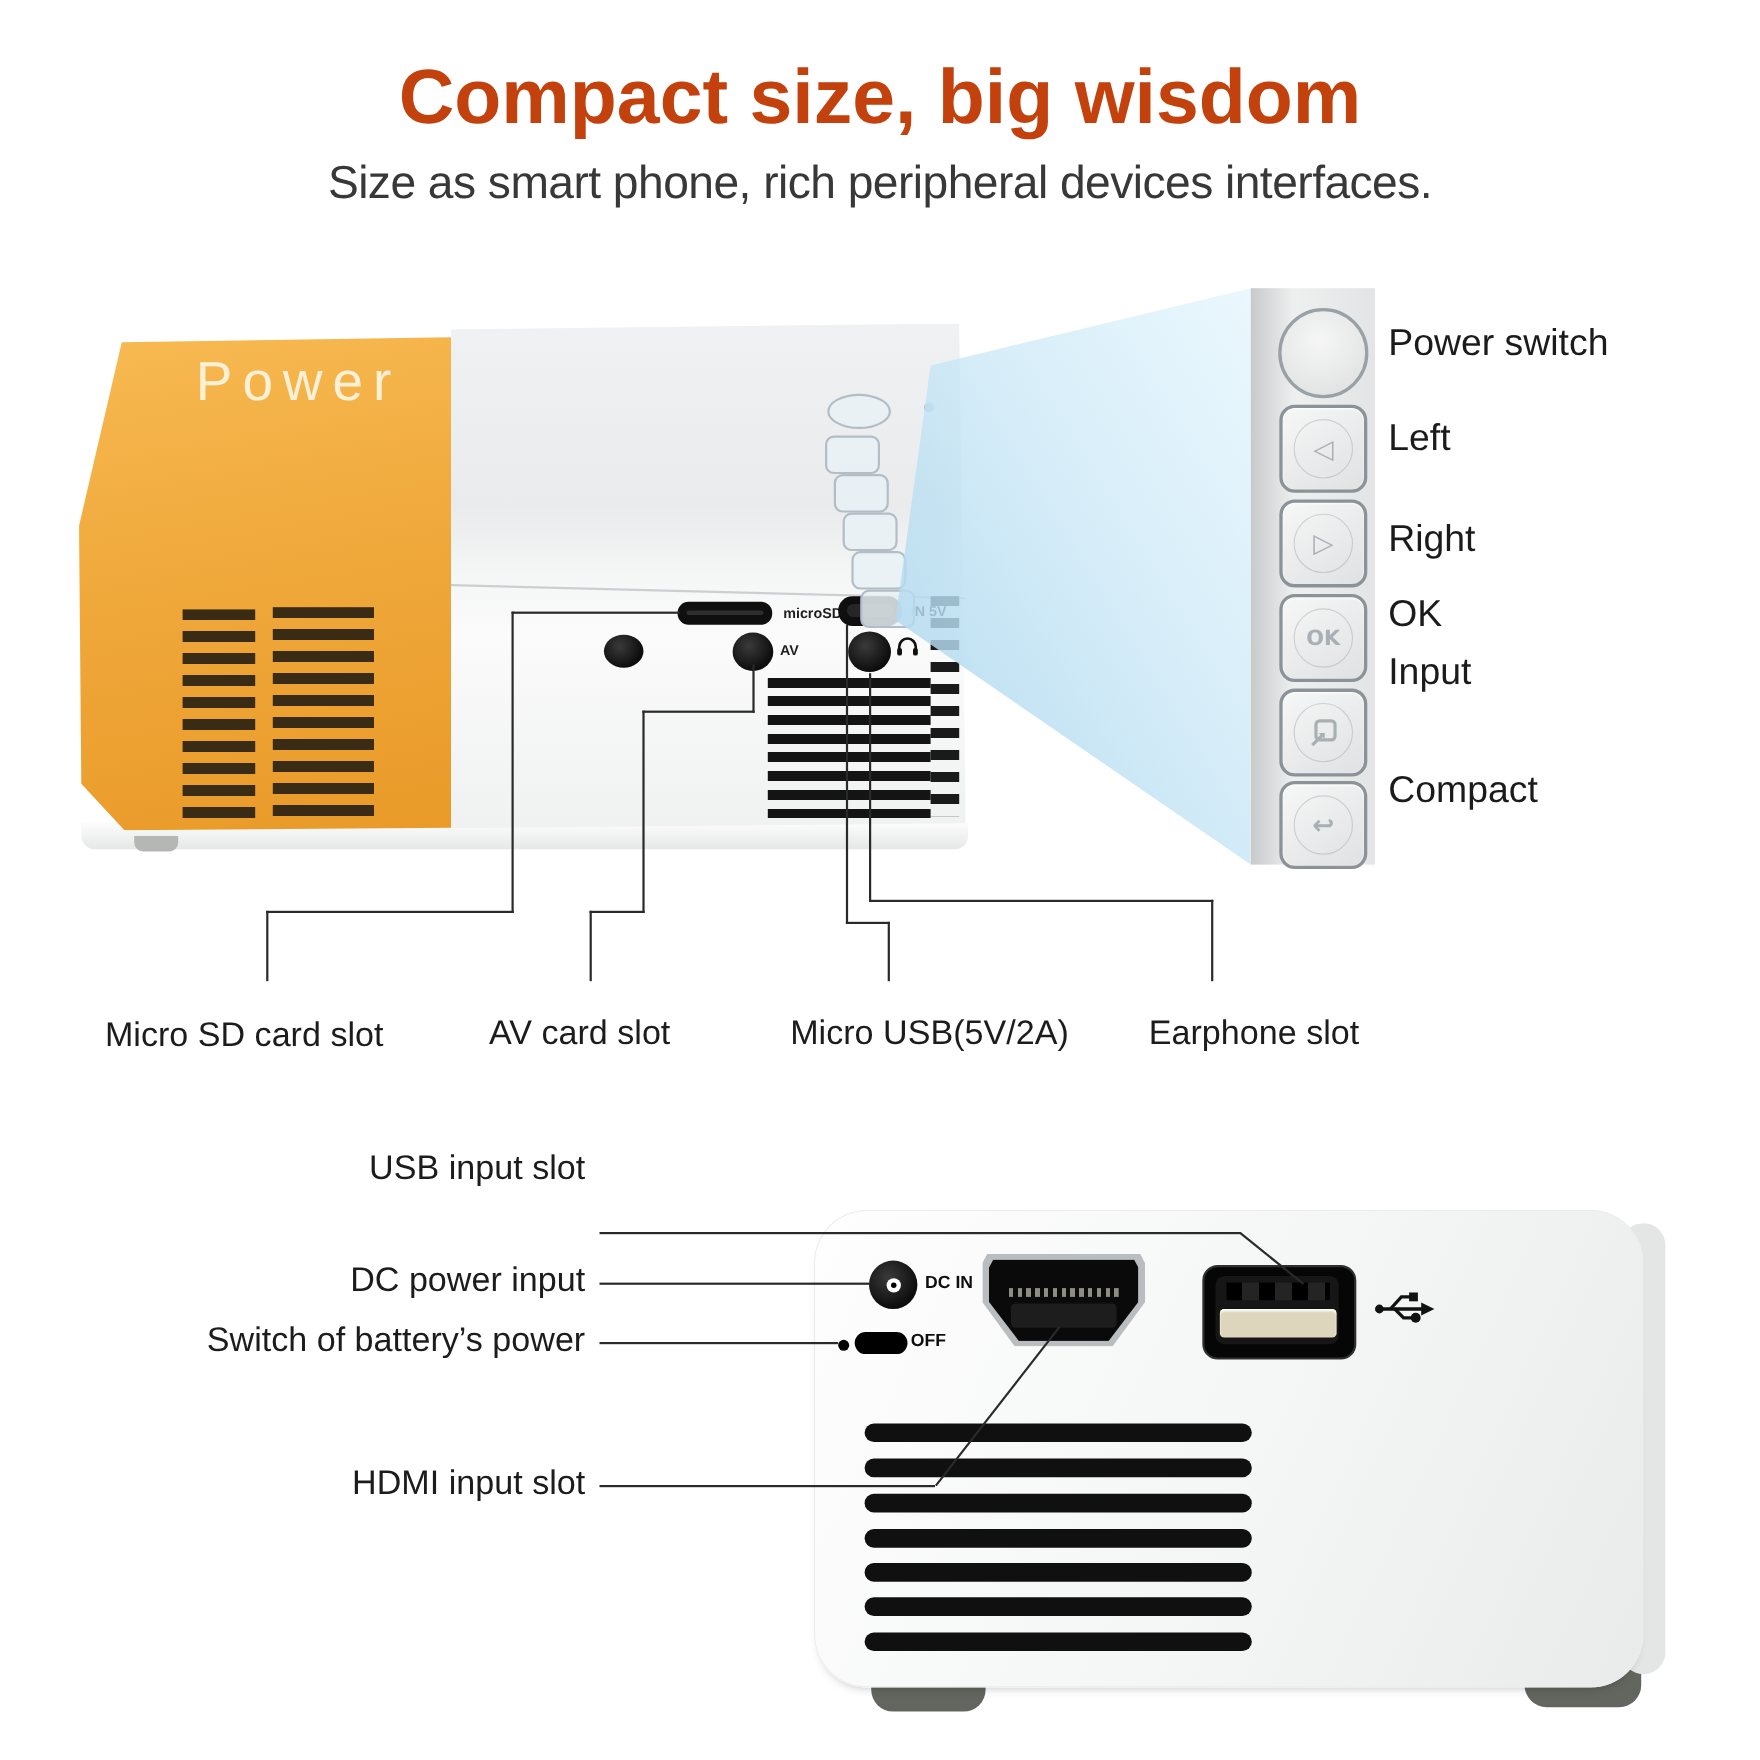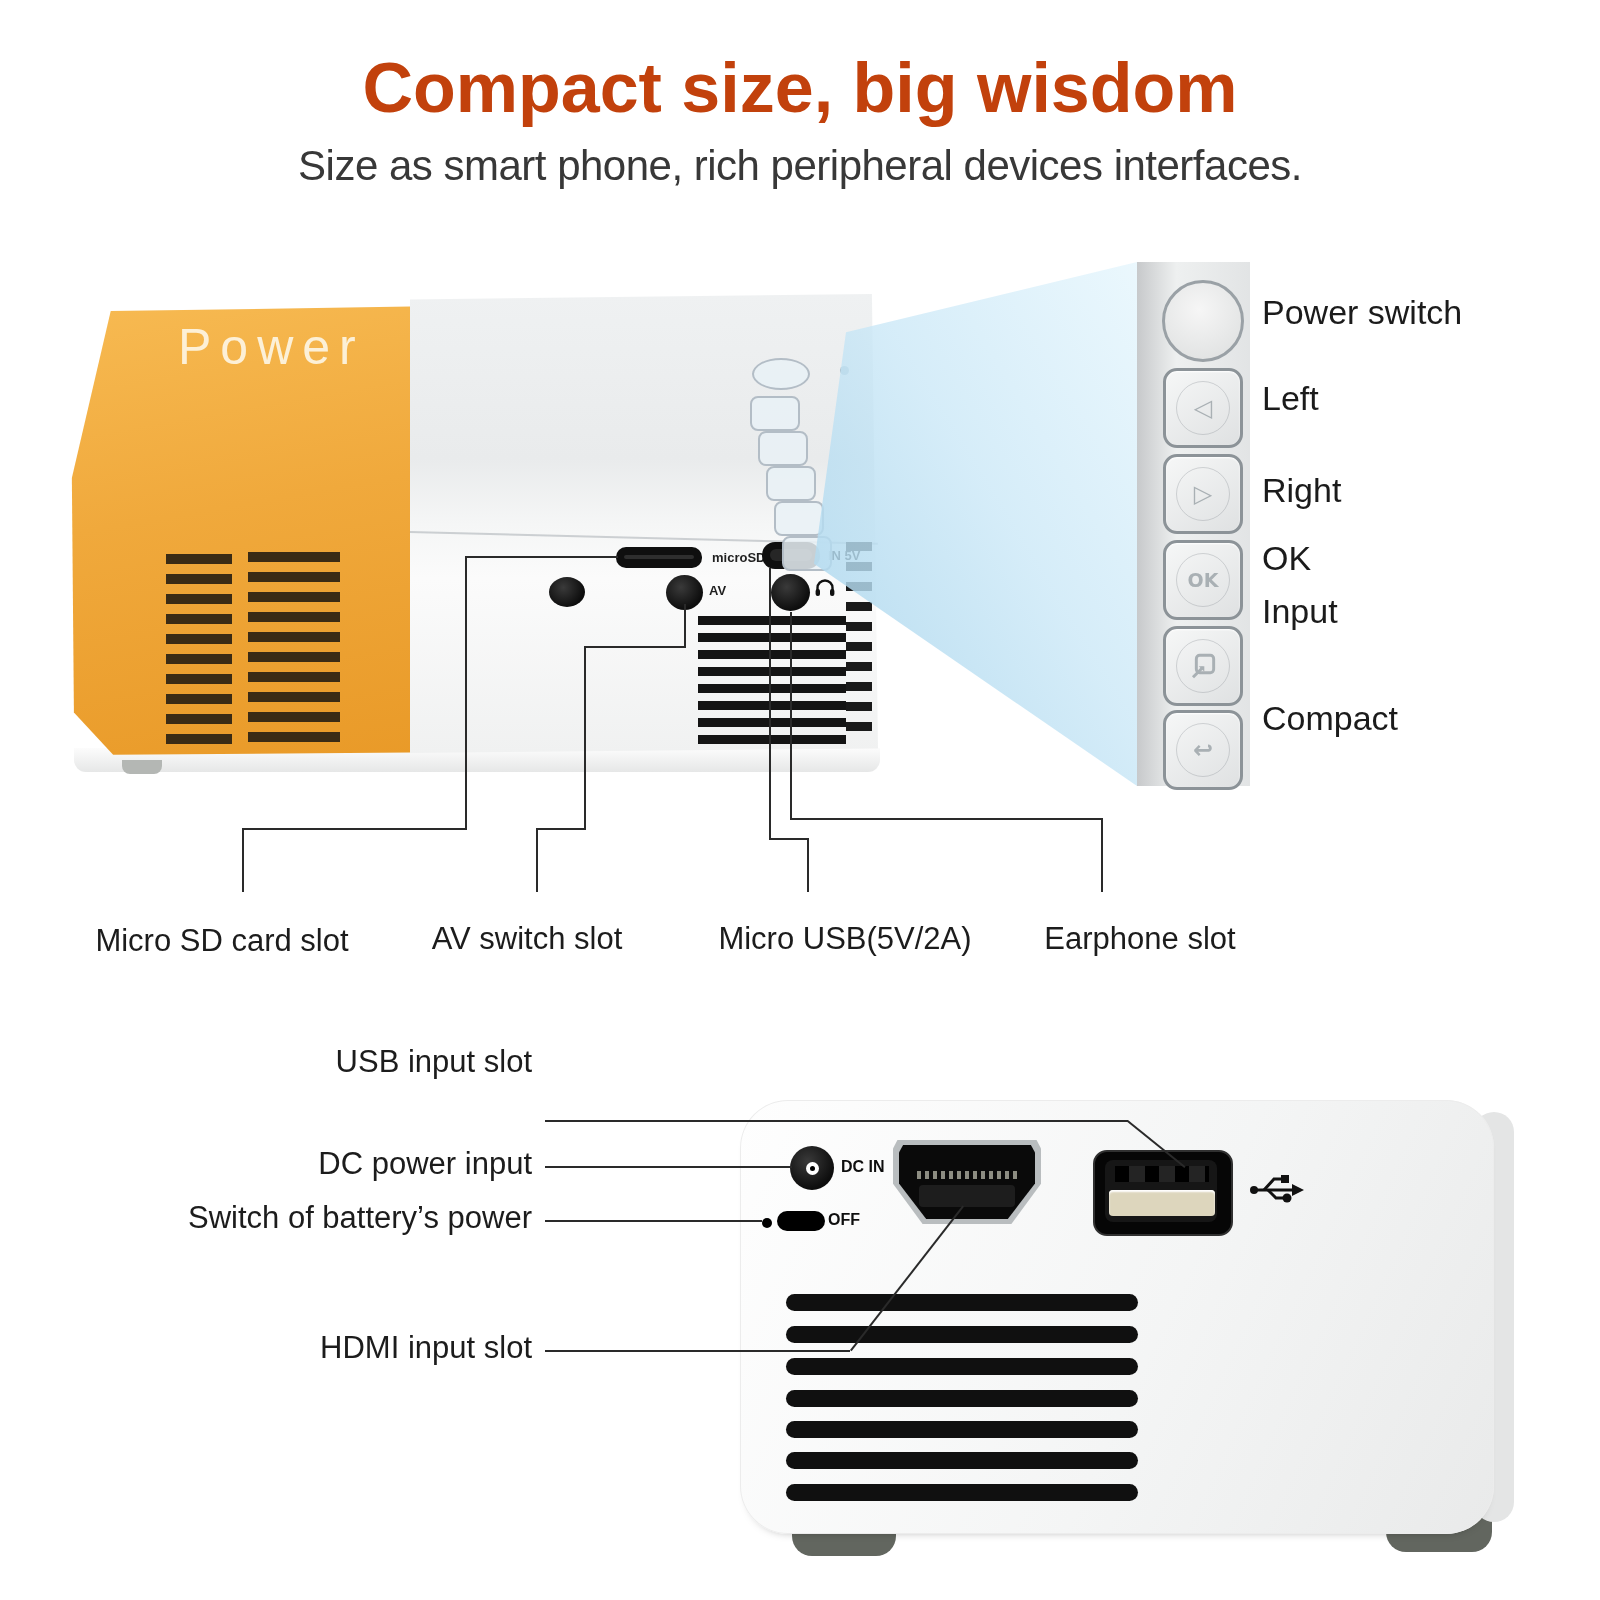--- a/index.html
+++ b/index.html
@@ -158,21 +158,21 @@
 
   <div class="abs cl" style="left:769px;top:568px;width:2px;height:272px;"></div>
   <div class="abs cl" style="left:769px;top:838px;width:40px;height:2px;"></div>
   <div class="abs cl" style="left:807px;top:838px;width:2px;height:54px;"></div>
 
   <div class="abs cl" style="left:790px;top:612px;width:2px;height:208px;"></div>
   <div class="abs cl" style="left:790px;top:818px;width:313px;height:2px;"></div>
   <div class="abs cl" style="left:1101px;top:818px;width:2px;height:74px;"></div>
 
   <div class="abs lbl ctr" style="left:72px;top:903px;width:300px;">Micro SD card slot</div>
-  <div class="abs lbl ctr" style="left:377px;top:901px;width:300px;">AV switch slot</div>
+  <div class="abs lbl ctr" style="left:377px;top:901px;width:300px;">AV card slot</div>
   <div class="abs lbl ctr" style="left:670px;top:901px;width:350px;">Micro USB(5V/2A)</div>
   <div class="abs lbl ctr" style="left:990px;top:901px;width:300px;">Earphone slot</div>
 
   <div class="abs b-foot" style="left:792px;top:1520px;width:104px;height:36px;border-radius:0 0 20px 20px;"></div>
   <div class="abs b-foot" style="left:1386px;top:1518px;width:106px;height:34px;border-radius:0 0 20px 20px;"></div>
   <div class="abs b-sliver"></div>
   <div class="abs b-body"></div>
 
   <div class="abs port-round" style="left:790px;top:1146px;width:44px;height:44px;">
     <div class="abs" style="left:16px;top:16px;width:13px;height:13px;border-radius:50%;background:#fff;"></div>

